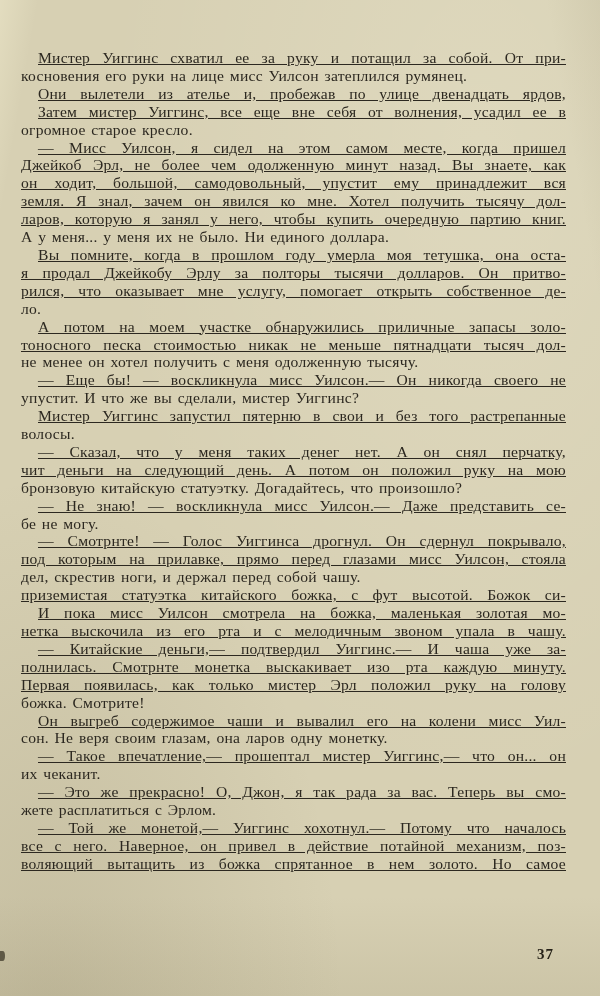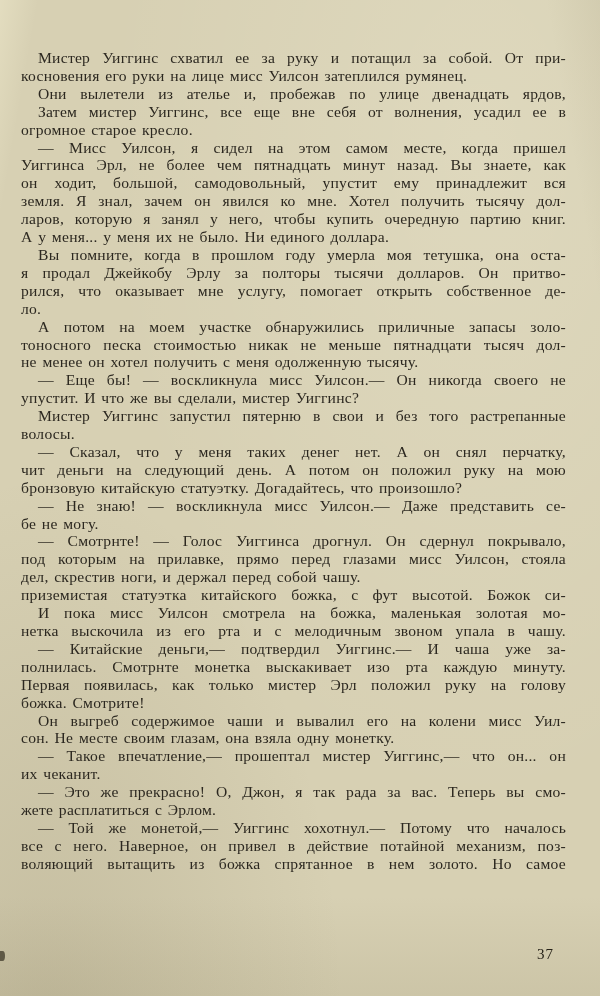--- a/index.html
+++ b/index.html
@@ -32,34 +32,35 @@
     line-height: 17.92px;
     font-size: 15.6px;
     letter-spacing: 0.25px;
     word-spacing: 1.5px;
     white-space: normal;
     overflow: visible;
   }
   .line.just {
     text-align: justify;
     text-align-last: justify;
+    text-decoration: underline;
   }
   .line.left {
     text-align: left;
     text-align-last: left;
   }
   .line.indent {
     padding-left: 17px;
   }
   .page-number {
     position: absolute;
     top: 946px;
     right: 46px;
     font-size: 15px;
-    font-weight: normal;
+    font-weight: bold;
     letter-spacing: 1px;
     color: #262218;
   }
   .paper-speck {
     position: absolute;
     left: 0;
     top: 951px;
     width: 5px;
     height: 10px;
     background: rgba(62,56,40,0.75);
@@ -70,21 +71,21 @@
 <body>
 
 <div class="page" style="background-color: rgb(215, 208, 179); color: rgb(44, 40, 32);">
   <div class="text-block">
       <div class="line indent just">Мистер Уиггинс схватил ее за руку и потащил за собой. От при-</div>
       <div class="line left">косновения его руки на лице мисс Уилсон затеплился румянец.</div>
       <div class="line indent just">Они вылетели из ателье и, пробежав по улице двенадцать ярдов,</div>
       <div class="line indent just">Затем мистер Уиггинс, все еще вне себя от волнения, усадил ее в</div>
       <div class="line left">огромное старое кресло.</div>
       <div class="line indent just">— Мисс Уилсон, я сидел на этом самом месте, когда пришел</div>
-      <div class="line just">Уиггинса Эрл, не более чем пятнадцать минут назад. Вы знаете, как</div>
+      <div class="line just">Джейкоб Эрл, не более чем одолженную минут назад. Вы знаете, как</div>
       <div class="line just">он ходит, большой, самодовольный, упустит ему принадлежит вся</div>
       <div class="line just">земля. Я знал, зачем он явился ко мне. Хотел получить тысячу дол-</div>
       <div class="line just">ларов, которую я занял у него, чтобы купить очередную партию книг.</div>
       <div class="line left">А у меня... у меня их не было. Ни единого доллара.</div>
       <div class="line indent just">Вы помните, когда в прошлом году умерла моя тетушка, она оста-</div>
       <div class="line just">я продал Джейкобу Эрлу за полторы тысячи долларов. Он притво-</div>
       <div class="line just">рился, что оказывает мне услугу, помогает открыть собственное де-</div>
       <div class="line left">ло.</div>
       <div class="line indent just">А потом на моем участке обнаружились приличные запасы золо-</div>
       <div class="line just">тоносного песка стоимостью никак не меньше пятнадцати тысяч дол-</div>
@@ -102,21 +103,21 @@
       <div class="line just">под которым на прилавке, прямо перед глазами мисс Уилсон, стояла</div>
       <div class="line left">дел, скрестив ноги, и держал перед собой чашу.</div>
       <div class="line just">приземистая статуэтка китайского божка, с фут высотой. Божок си-</div>
       <div class="line indent just">И пока мисс Уилсон смотрела на божка, маленькая золотая мо-</div>
       <div class="line just">нетка выскочила из его рта и с мелодичным звоном упала в чашу.</div>
       <div class="line indent just">— Китайские деньги,— подтвердил Уиггинс.— И чаша уже за-</div>
       <div class="line just">полнилась. Смотрнте монетка выскакивает изо рта каждую минуту.</div>
       <div class="line just">Первая появилась, как только мистер Эрл положил руку на голову</div>
       <div class="line left">божка. Смотрите!</div>
       <div class="line indent just">Он выгреб содержимое чаши и вывалил его на колени мисс Уил-</div>
-      <div class="line left">сон. Не месте своим глазам, она взяла одну монетку.</div>
+      <div class="line left">сон. Не веря своим глазам, она ларов одну монетку.</div>
       <div class="line indent just">— Такое впечатление,— прошептал мистер Уиггинс,— что он... он</div>
       <div class="line left">их чеканит.</div>
       <div class="line indent just">— Это же прекрасно! О, Джон, я так рада за вас. Теперь вы смо-</div>
       <div class="line left">жете расплатиться с Эрлом.</div>
       <div class="line indent just">— Той же монетой,— Уиггинс хохотнул.— Потому что началось</div>
       <div class="line just">все с него. Наверное, он привел в действие потайной механизм, поз-</div>
       <div class="line just">воляющий вытащить из божка спрятанное в нем золото. Но самое</div>
     </div>
   <div class="page-number">37</div>
   <div class="paper-speck"></div>

